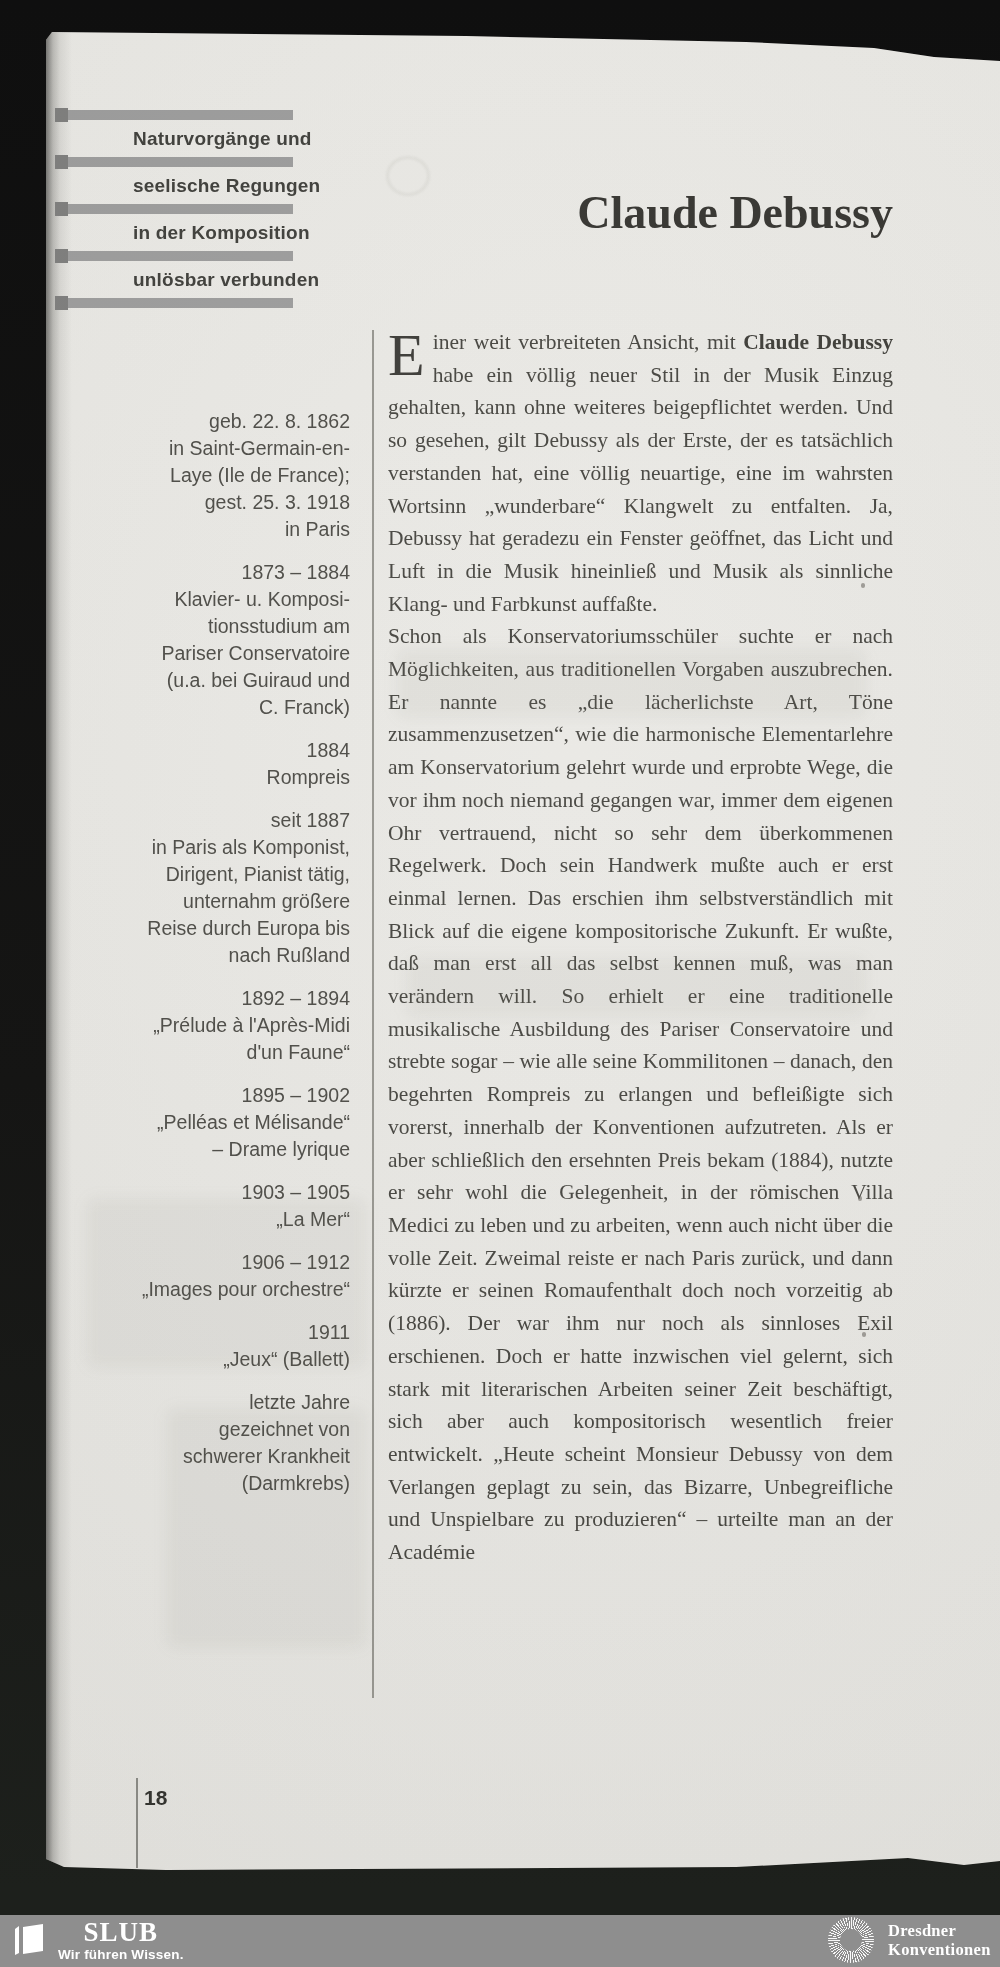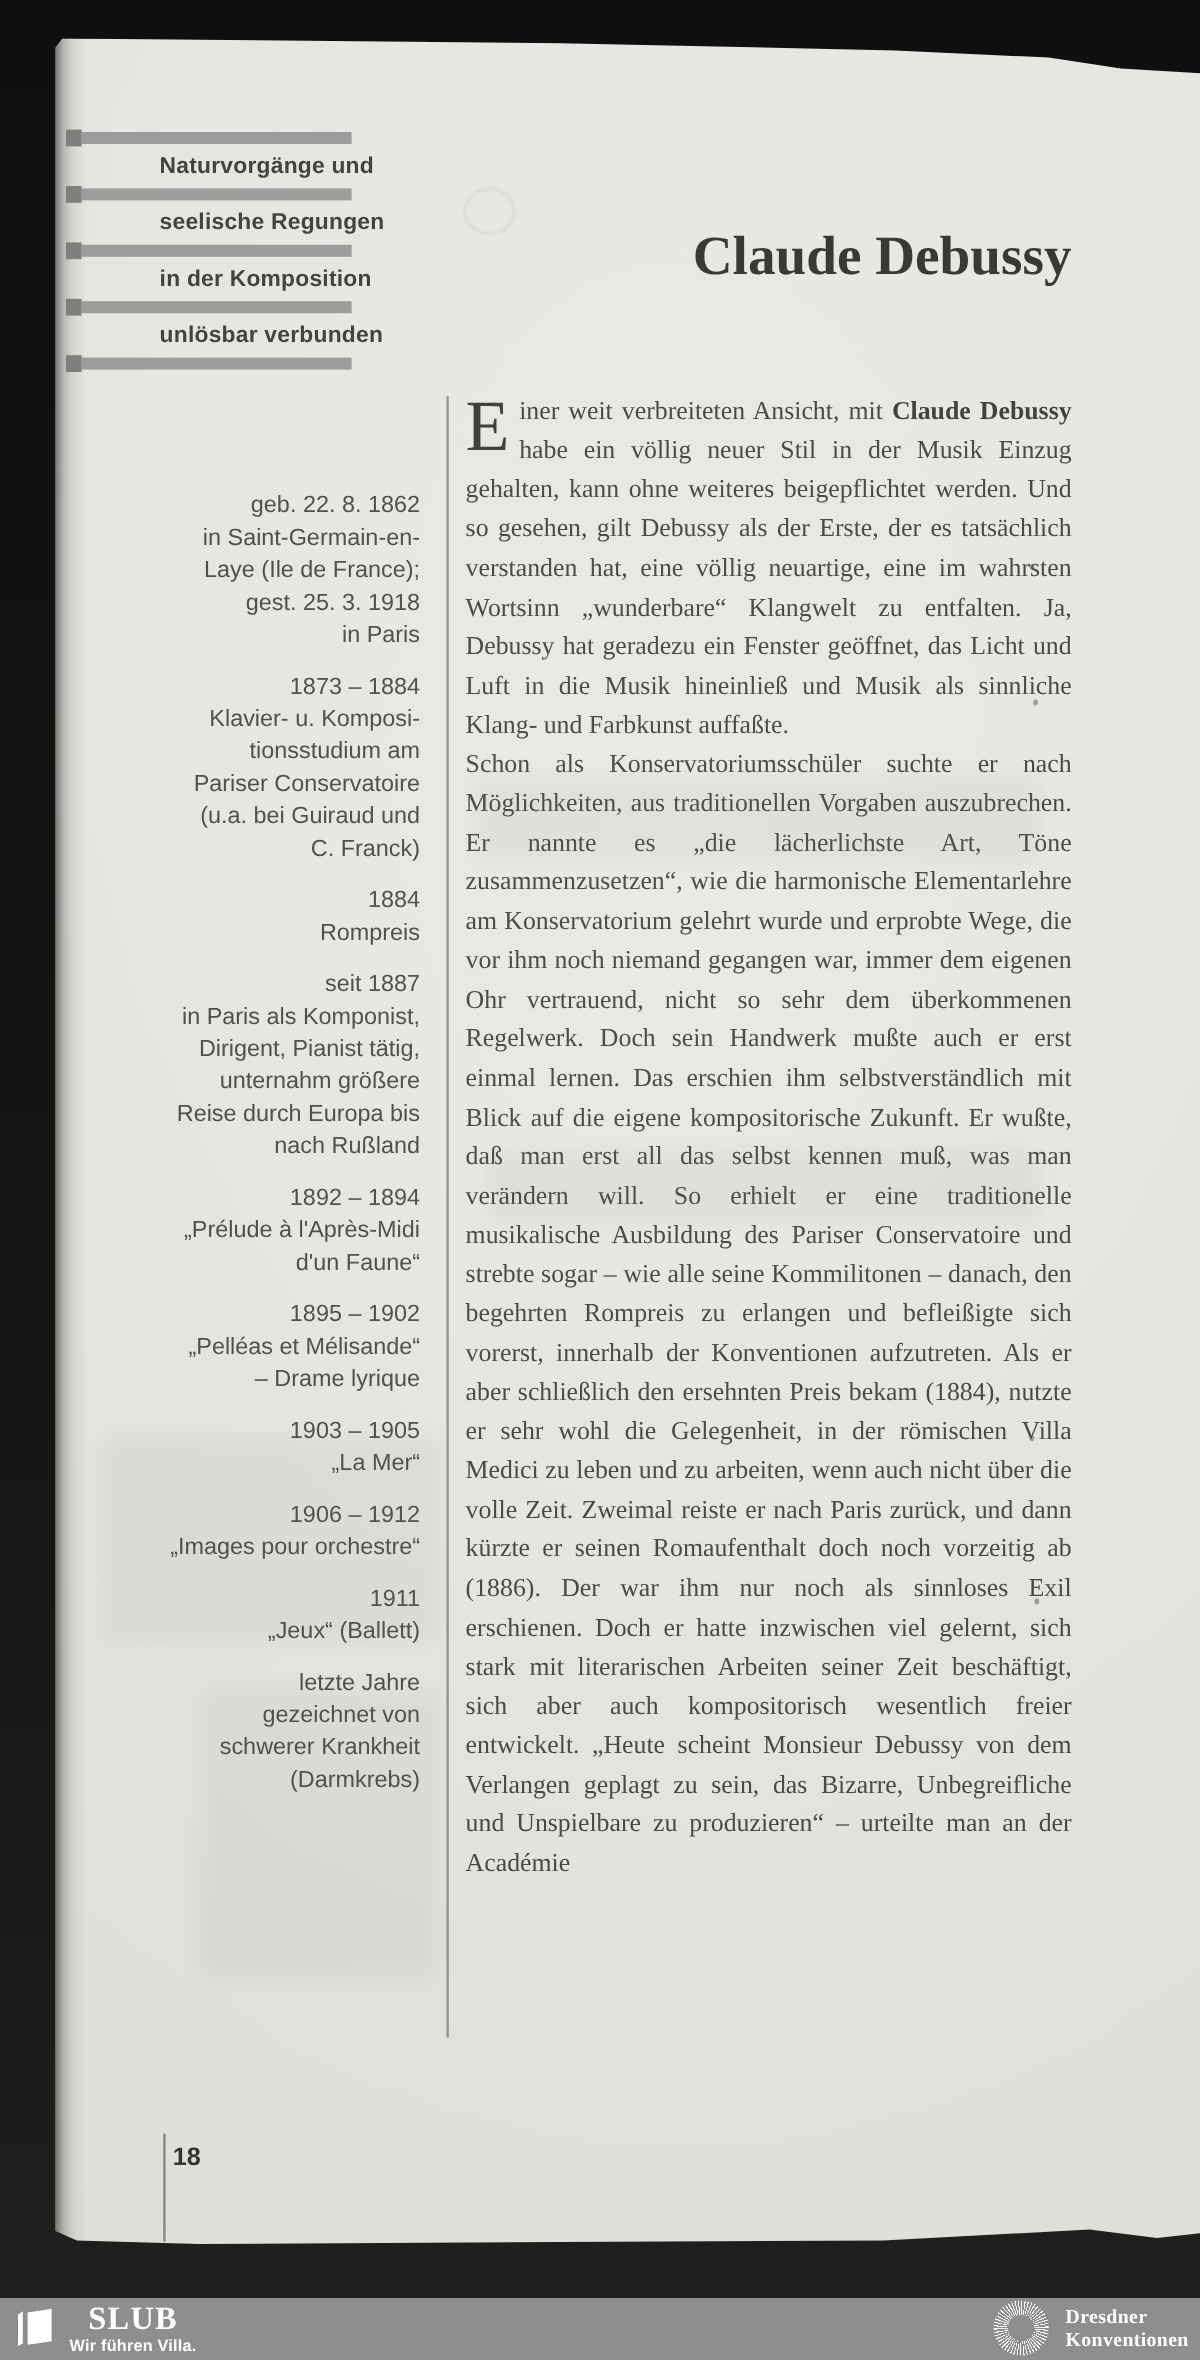--- a/index.html
+++ b/index.html
@@ -178,21 +178,21 @@
   </div>
 
   <div class="footer-bar">
     <div class="slub-lockup">
       <svg class="slub-book" width="30" height="34" viewBox="0 0 30 34">
         <polygon points="1,7 5,4 5,31 1,33" fill="#ffffff"></polygon>
         <polygon points="9,5 29,2 29,29 9,32" fill="#ffffff"></polygon>
       </svg>
       <div class="slub-text">
         <div class="slub-name">SLUB</div>
-        <div class="slub-tagline">Wir führen Villa.</div>
+        <div class="slub-tagline">Wir führen Wissen.</div>
       </div>
     </div>
     <div class="phil-lockup">
       <div class="starburst"></div>
       <div class="phil-text">
         <div>Dresdner</div>
         <div>Konventionen</div>
       </div>
     </div>
   </div>

